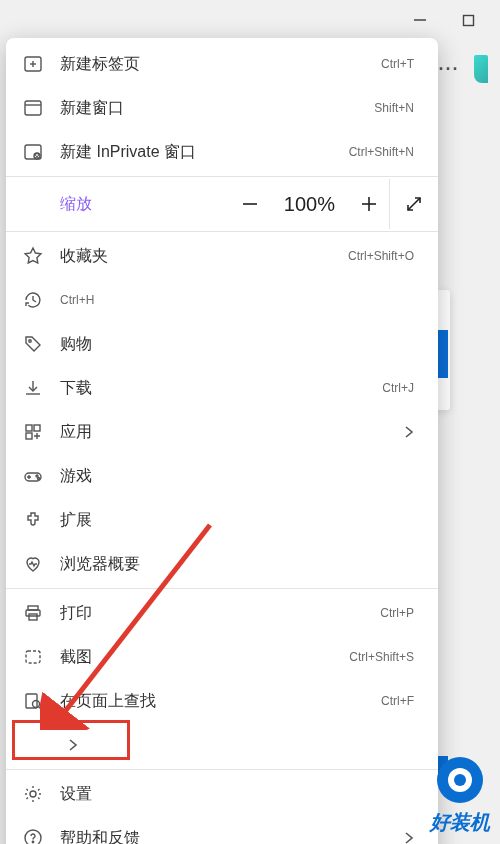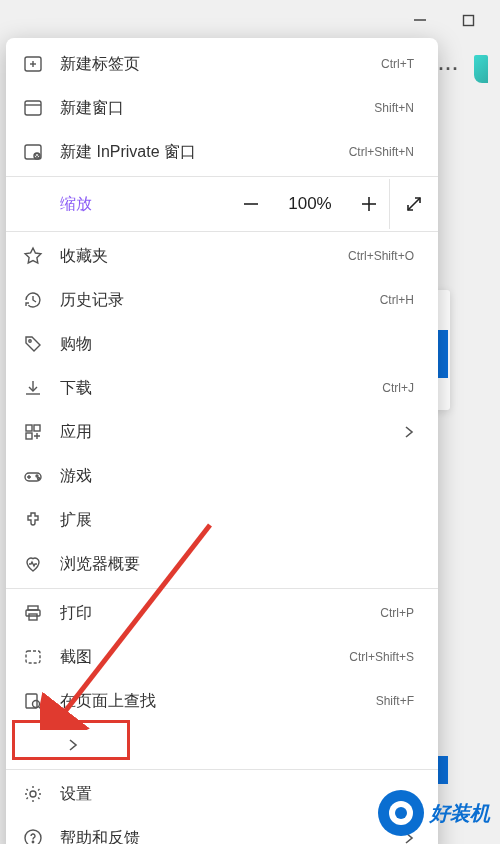--- a/index.html
+++ b/index.html
@@ -127,21 +127,21 @@
       gap: 20px;
       padding-right: 6px;
     }
     .zoom-btn {
       width: 28px; height: 28px;
       display: flex; align-items: center; justify-content: center;
       color: #222;
       font-size: 22px;
     }
     .zoom-val {
-      font-size: 17px;
+      font-size: 20px;
       color: #222;
       min-width: 50px;
       text-align: center;
     }
     .fullscreen-seg {
       border-left: 1px solid #e3e3e3;
       padding: 0 14px;
       height: 50px;
       display: flex;
       align-items: center;
@@ -155,20 +155,21 @@
       position: absolute;
       pointer-events: none;
     }
     .watermark {
       position: absolute;
       bottom: 8px;
       right: 10px;
       display: flex;
       align-items: center;
       gap: 6px;
+      flex-direction: column;
     }
     .wm-circle {
       width: 46px; height: 46px;
       border-radius: 50%;
       background: #0a6ed1;
       display: flex; align-items: center; justify-content: center;
     }
     .wm-inner {
       width: 24px; height: 24px;
       border-radius: 50%;
@@ -291,21 +292,20 @@
   </div>
 
   <div class="menu-item">
     <span class="icon">
       <svg width="20" height="20" viewBox="0 0 20 20" fill="none" stroke="currentColor" stroke-width="1.4">
           <path d="M3 10a7 7 0 1 1 2.3 5.2"></path>
           <path d="M3 16v-3h3"></path>
           <path d="M10 6v4l3 2"></path>
         </svg>
     </span>
-    <span class="label">历史记录</span>
     <span class="shortcut">Ctrl+H</span>
   </div>
 
   <div class="menu-item">
     <span class="icon">
       <svg width="20" height="20" viewBox="0 0 20 20" fill="none" stroke="currentColor" stroke-width="1.4">
           <path d="M3 9V3h6l8 8-6 6z"></path>
           <circle cx="7" cy="7" r="1.2"></circle>
         </svg>
     </span>
@@ -398,21 +398,21 @@
 
   <div class="menu-item">
     <span class="icon">
       <svg width="20" height="20" viewBox="0 0 20 20" fill="none" stroke="currentColor" stroke-width="1.4">
           <rect x="3" y="3" width="11" height="14" rx="1"></rect>
           <circle cx="13" cy="13" r="3.5"></circle>
           <path d="M15.5 15.5L18 18"></path>
         </svg>
     </span>
     <span class="label">在页面上查找</span>
-    <span class="shortcut">Shift+F</span>
+    <span class="shortcut">Ctrl+F</span>
   </div>
 
   <div class="menu-item">
     <span class="icon blank"></span>
     <span class="chevron">
       <svg width="10" height="12" viewBox="0 0 10 12">
           <path d="M2 1l6 5-6 5" fill="none" stroke="currentColor" stroke-width="1.6"></path>
         </svg>
     </span>
   </div>

